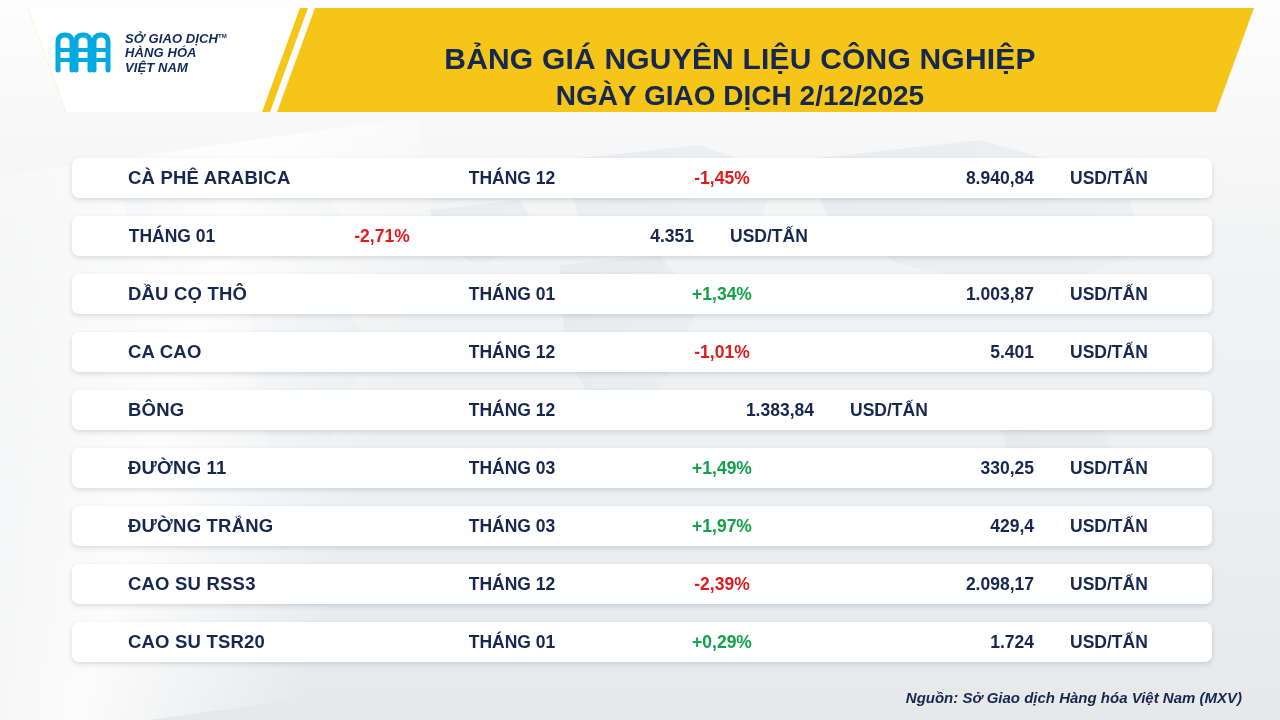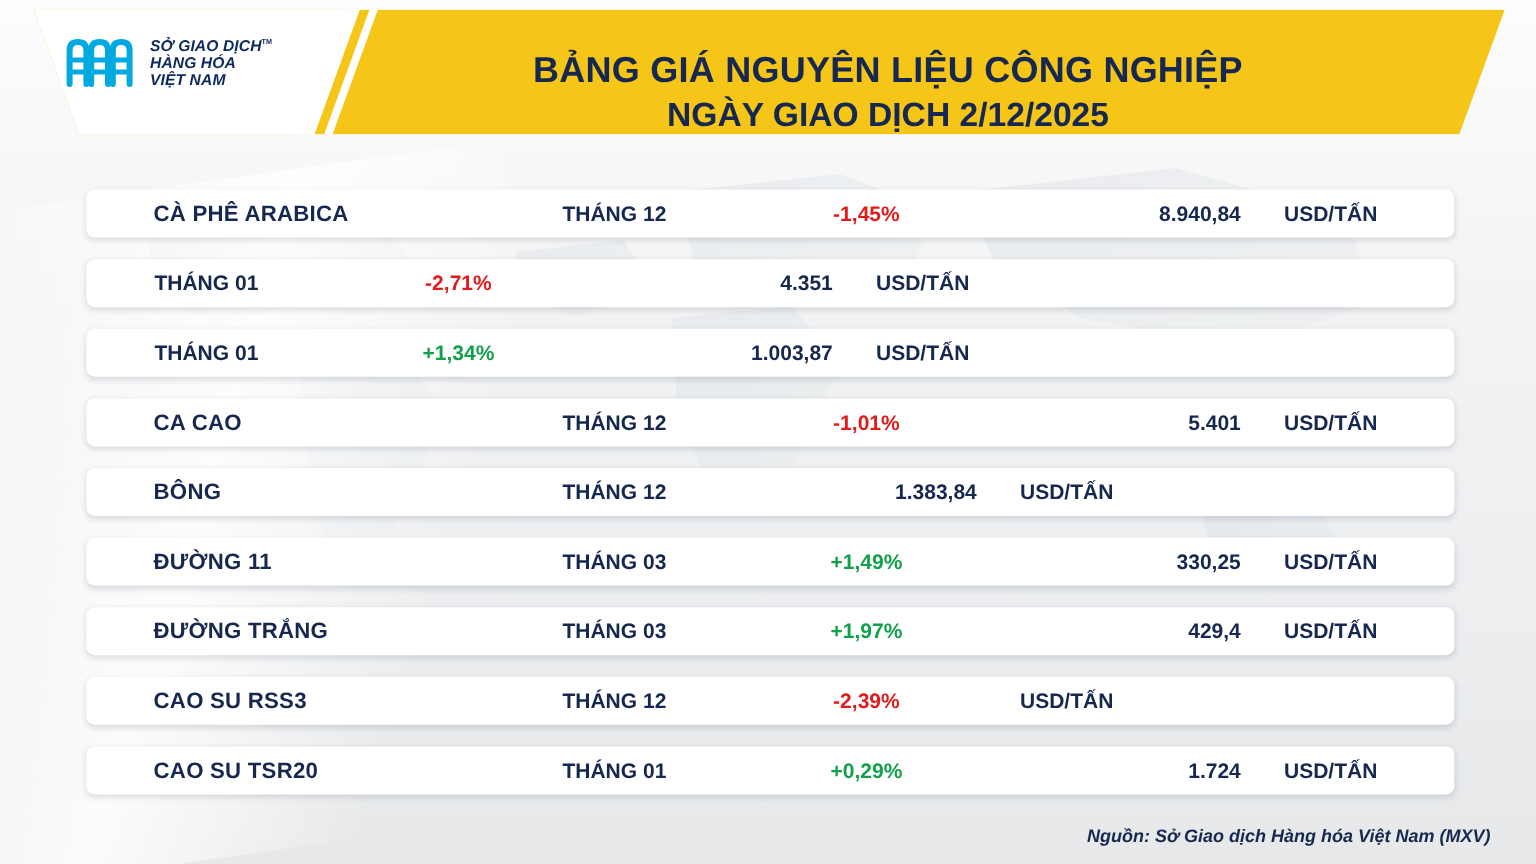--- a/index.html
+++ b/index.html
@@ -286,20 +286,21 @@
         <div class="c-month">THÁNG 01</div>
         <div class="c-change down">-2,71%</div>
         <div class="c-price">4.351</div>
         <div class="c-unit">USD/TẤN</div>
       </div>
     </div>
 
     <div class="row">
       <div class="row-bar"></div>
       <div class="row-inner">
+        <div class="c-name">DẦU CỌ THÔ</div>
         <div class="c-month">THÁNG 01</div>
         <div class="c-change up">+1,34%</div>
         <div class="c-price">1.003,87</div>
         <div class="c-unit">USD/TẤN</div>
       </div>
     </div>
 
     <div class="row">
       <div class="row-bar"></div>
       <div class="row-inner">
@@ -342,20 +343,21 @@
         <div class="c-unit">USD/TẤN</div>
       </div>
     </div>
 
     <div class="row">
       <div class="row-bar"></div>
       <div class="row-inner">
         <div class="c-name">CAO SU RSS3</div>
         <div class="c-month">THÁNG 12</div>
         <div class="c-change down">-2,39%</div>
+        <div class="c-price">2.098,17</div>
         <div class="c-unit">USD/TẤN</div>
       </div>
     </div>
 
     <div class="row">
       <div class="row-bar"></div>
       <div class="row-inner">
         <div class="c-name">CAO SU TSR20</div>
         <div class="c-month">THÁNG 01</div>
         <div class="c-change up">+0,29%</div>

